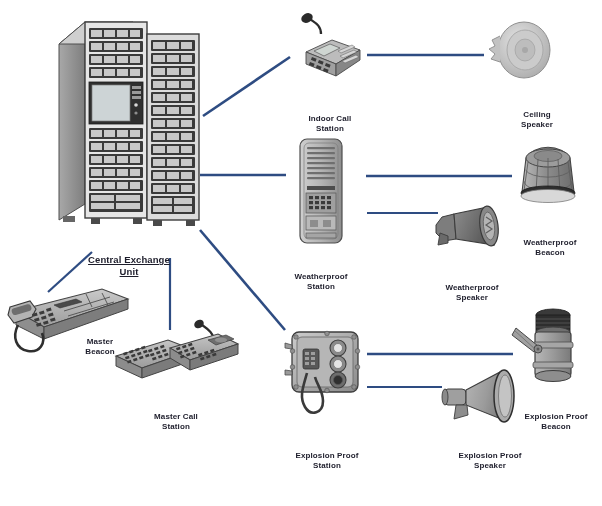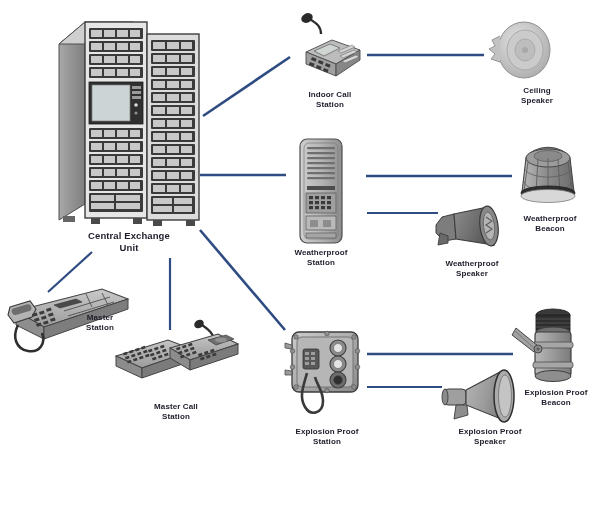--- a/index.html
+++ b/index.html
@@ -3,22 +3,22 @@
 <meta charset="utf-8">
 <style>
   html,body{margin:0;padding:0;background:#ffffff;}
   body{width:602px;height:506px;position:relative;overflow:hidden;
        font-family:"Liberation Sans", sans-serif;}
   #canvas{position:absolute;left:0;top:0;width:602px;height:506px;}
 
   .node{position:absolute;}
   .label{position:absolute;text-align:center;font-weight:bold;
          color:#1d1d2b;font-size:8px;line-height:10px;letter-spacing:.1px;
-         white-space:pre-line;}
-  .label.big{font-size:9.5px;line-height:11.5px;}
+         white-space:pre-line;margin-top:24px;}
+  .label.big{font-size:9.5px;line-height:11.5px;text-decoration:underline;}
 
   svg.art{position:absolute;left:0;top:0;overflow:visible;}
   .links{position:absolute;left:0;top:0;width:602px;height:506px;pointer-events:none;}
 </style>
 </head>
 <body>
 
 <div id="canvas">
 
   <svg class="links" viewBox="0 0 602 506">
@@ -499,21 +499,21 @@
       <g fill="none" stroke="#4f4f4f" stroke-width="0.9">
         <path d="M58,28 L104,14"></path>
           <path d="M62,33 L108,19"></path>
         <path d="M80,11 L86,24"></path>
           <path d="M96,10 L102,22"></path>
       </g>
 
       <path d="M12 42 C6 54, 10 66, 22 68 C34 70, 40 60, 36 50" stroke="#2f2f2f" stroke-width="2.6" fill="none"></path>
     </svg>
     <div class="label" style="left:64px;top:30px;width:60px;">Master
-Station</div>
+Beacon</div>
   </div>
 
   <div class="node" style="left:110px;top:318px;">
     <svg class="art" width="130" height="84" viewBox="0 0 130 84">
       <defs>
         <linearGradient id="mcG" x1="0" y1="0" x2="0" y2="1">
           <stop offset="0" stop-color="#c5c5c5"></stop>
             <stop offset="1" stop-color="#9b9b9b"></stop>
         </linearGradient>
       </defs>
@@ -567,17 +567,17 @@
         <rect x="94" y="34" width="4" height="2.6" transform="rotate(-18 94 34)"></rect>
         <rect x="100" y="32" width="4" height="2.6" transform="rotate(-18 100 32)"></rect>
         <rect x="90" y="40" width="4" height="2.6" transform="rotate(-18 90 40)"></rect>
         <rect x="96" y="38" width="4" height="2.6" transform="rotate(-18 96 38)"></rect>
         <rect x="102" y="36" width="4" height="2.6" transform="rotate(-18 102 36)"></rect>
       </g>
 
       <polygon points="98,22 116,17 124,21 106,27" fill="#6f6f6f" stroke="#3e3e3e" stroke-width="0.7"></polygon>
       <ellipse cx="111" cy="22" rx="6" ry="2.6" fill="#909090"></ellipse>
     </svg>
-    <div class="label" style="left:20px;top:84px;width:92px;">Master Call
+    <div class="label" style="left:20px;top:70px;width:92px;">Master Call
 Station</div>
   </div>
 
 </div>
 
 </body></html>

